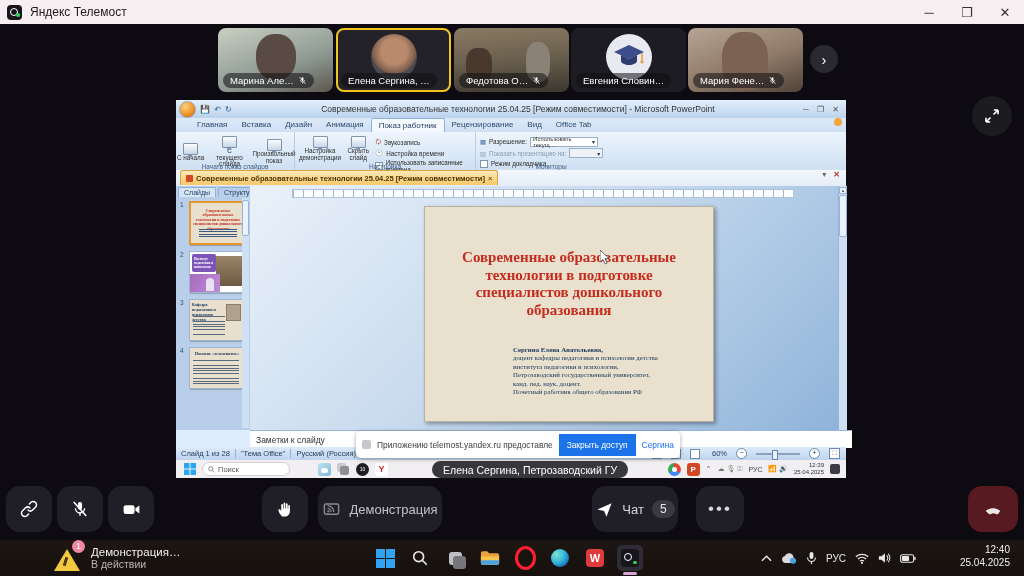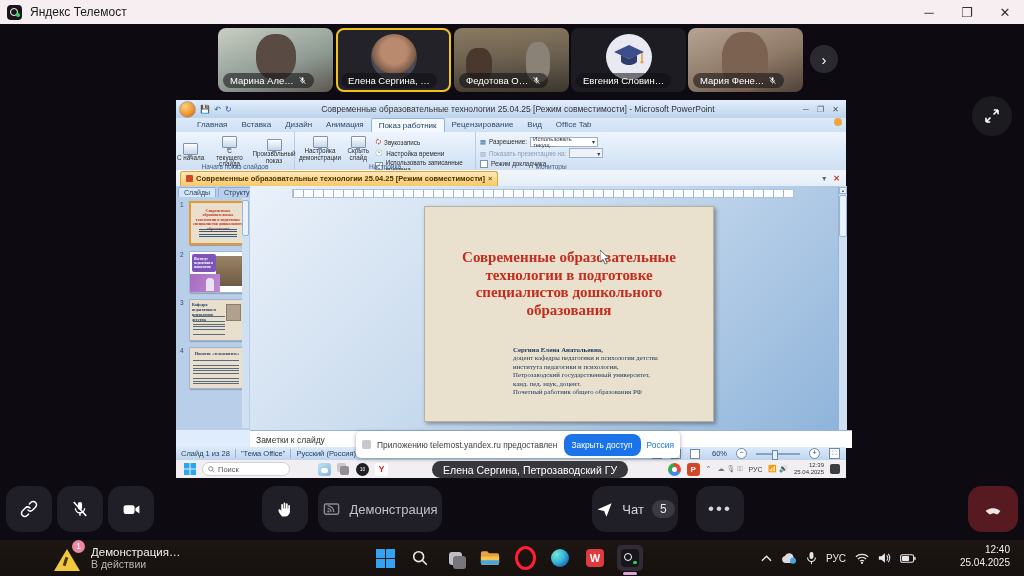--- a/index.html
+++ b/index.html
@@ -28,21 +28,21 @@
   .ribbon{left:176px;top:132px;width:670px;height:38px;background:linear-gradient(#eef5fd,#dce9f8 55%,#cfe0f2);display:flex;}
   .rgroup{position:relative;height:38px;border-right:1px solid #b9cde6;display:flex;flex-direction:column;}
   .rglabel{position:absolute;bottom:0px;left:0;right:0;text-align:center;font-size:6.5px;color:#3e5c85;}
   .rbtn{display:flex;flex-direction:column;align-items:center;justify-content:flex-start;font-size:6.3px;color:#2c2c2c;text-align:center;line-height:1.05;padding-top:2px;}
   .mon{width:13px;height:10px;background:linear-gradient(#fdfdfd,#c8d6e8);border:1px solid #7e93ad;border-radius:1px;position:relative;}
   .mon::after{content:"";position:absolute;left:4px;bottom:-3px;width:4px;height:2px;background:#7e93ad;}
   .chk{width:6px;height:6px;border:1px solid #7e93ad;background:#fff;font-size:6px;line-height:5px;color:#2c6e2f;text-align:center;}
   .crow{display:flex;align-items:center;gap:3px;font-size:6.3px;color:#2c2c2c;margin-top:1.5px;}
   .ddl{background:#fff;border:1px solid #9ab0cb;font-size:6px;color:#333;height:8px;display:flex;align-items:center;padding:0 2px;justify-content:space-between;}
   
-  .otabrow{left:176px;top:170px;width:670px;height:16px;background:linear-gradient(#f3f7fc,#e4edf8);display:flex;align-items:center;}
+  .otabrow{left:176px;top:170px;width:670px;height:16px;background:linear-gradient(#f3f7fc,#e4edf8);display:flex;align-items:flex-start;}
   .otab{height:14px;display:flex;align-items:center;gap:3px;background:linear-gradient(#fde9b8,#f9c868);border:1px solid #d8a43c;border-bottom:none;border-radius:3px 3px 0 0;padding:0 5px;font-size:7.5px;color:#4a3208;font-weight:bold;margin-left:4px;max-width:330px;white-space:nowrap;}
   
   .pane{left:176px;top:186px;width:74px;height:244px;background:#b9cfe9;border-right:1px solid #8fb0d8;}
   .panetabs{display:flex;font-size:7px;color:#1f3a5d;padding-top:1px;}
   .panetab{padding:1px 5px;background:#d7e6f6;border:1px solid #8fb0d8;border-bottom:none;border-radius:2px 2px 0 0;margin-left:2px;}
   .thumbrow{display:flex;gap:3px;margin:4px 2px 6px 4px;}
   .thumbnum{font-size:6.5px;color:#33506e;width:6px;}
   .thumb{width:54px;height:40px;background:#e8e0cc;border:1px solid #9fb4cd;box-shadow:1px 1px 1px rgba(0,0,0,.2);position:relative;overflow:hidden;}
   .thumb.sel{border:2px solid #e8962e;}
   
@@ -52,21 +52,21 @@
   .slidetitle{color:#c62b1e;font-weight:bold;font-size:15px;line-height:1.18;text-align:center;font-family:"Liberation Serif",serif;}
   .author{font-size:6.8px;color:#17365d;line-height:1.25;font-family:"Liberation Serif",serif;}
   .vsb{left:838px;top:186px;width:8px;height:244px;background:#cfe0f2;border-left:1px solid #9ab4d6;}
   .panesb{left:242px;top:198px;width:7px;height:230px;background:#cfe0f2;}
   
   .notes{left:250px;top:430px;width:596px;height:17px;background:#fff;border-top:1px solid #9ab4d6;font-size:8.5px;color:#333;display:flex;align-items:center;padding-left:6px;}
   .statusbar{left:176px;top:447px;width:670px;height:13px;background:linear-gradient(#dcebfa,#bed4ee);display:flex;align-items:center;font-size:7.5px;color:#27415f;}
   .sdiv{width:1px;height:9px;background:#9ab0cb;margin:0 5px;}
   
   .sharenote{left:356px;top:431px;width:312px;height:27px;background:#fff;border-radius:5px;box-shadow:0 1px 4px rgba(0,0,0,.35);display:flex;align-items:center;font-size:8.4px;color:#3c4043;padding:0 6px;gap:6px;}
-  .bluebtn{background:#1a73e8;color:#fff;border-radius:8px;padding:6px 8px;font-size:8.4px;white-space:nowrap;}
+  .bluebtn{background:#1a73e8;color:#fff;border-radius:0;padding:6px 8px;font-size:8.4px;white-space:nowrap;}
   
   .itb{left:176px;top:460px;width:670px;height:18px;background:#f1eff2;display:flex;align-items:center;gap:6px;font-size:7px;color:#444;}
   .searchpill{width:76px;height:12px;background:#fff;border:1px solid #cfcfcf;border-radius:7px;display:flex;align-items:center;gap:3px;padding:0 5px;color:#555;font-size:7.5px;}
   .itbicon{width:13px;height:13px;border-radius:3px;}
   .presenter{left:432px;top:461px;height:17px;background:rgba(40,40,44,.92);border-radius:9px;color:#fff;font-size:10.5px;display:flex;align-items:center;padding:0 11px;white-space:nowrap;}
   
   .tbtn{position:absolute;top:486px;height:46px;background:#201e26;border-radius:14px;display:flex;align-items:center;justify-content:center;gap:8px;color:#d6d5da;font-size:13px;}
   .badge{background:#3b3942;border-radius:10px;padding:2px 8px;font-size:12px;color:#e8e7ea;}
   
   .ostb{left:0;top:540px;width:1024px;height:36px;background:linear-gradient(#1d1613,#16110e);}
@@ -384,21 +384,21 @@
         <div>25.04.2025</div>
       </div>
       <div style="width:10px;height:10px;background:#3c3c44;border-radius:2px"></div>
     </div>
   </div>
 
   <div class="abs sharenote">
     <span style="width:9px;height:9px;background:#c7c7cc;border-radius:2px;flex:none"></span>
     <span style="white-space:nowrap;overflow:hidden">Приложению telemost.yandex.ru предоставлен доступ к вашему экрану.</span>
     <span class="bluebtn">Закрыть доступ</span>
-    <span style="color:#1a73e8;white-space:nowrap">Россия</span>
+    <span style="color:#1a73e8;white-space:nowrap">Сергина</span>
   </div>
 
   <div class="abs presenter">
       <span>Елена Сергина, Петрозаводский ГУ</span>
     </div>
 
   <div class="abs expand">
     <svg width="18" height="18" viewBox="0 0 18 18">
       <path d="M10.5 7.5L15 3M15 3h-4.2M15 3v4.2" stroke="#fff" stroke-width="1.6" fill="none"></path>
       <path d="M7.5 10.5L3 15M3 15h4.2M3 15v-4.2" stroke="#fff" stroke-width="1.6" fill="none"></path>

